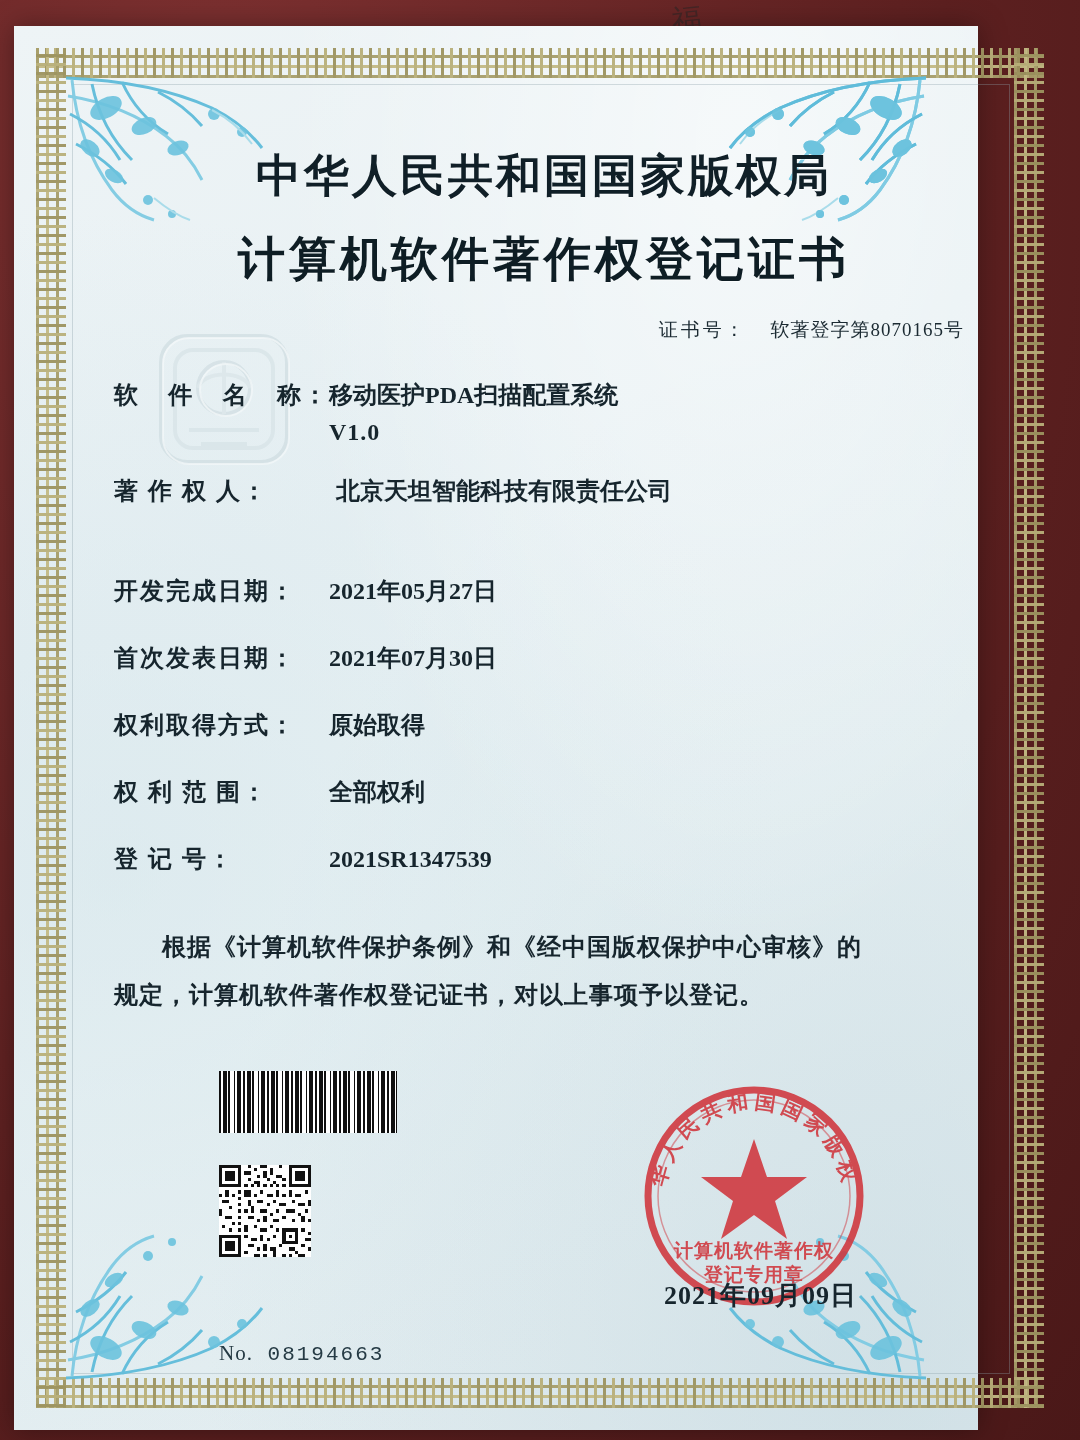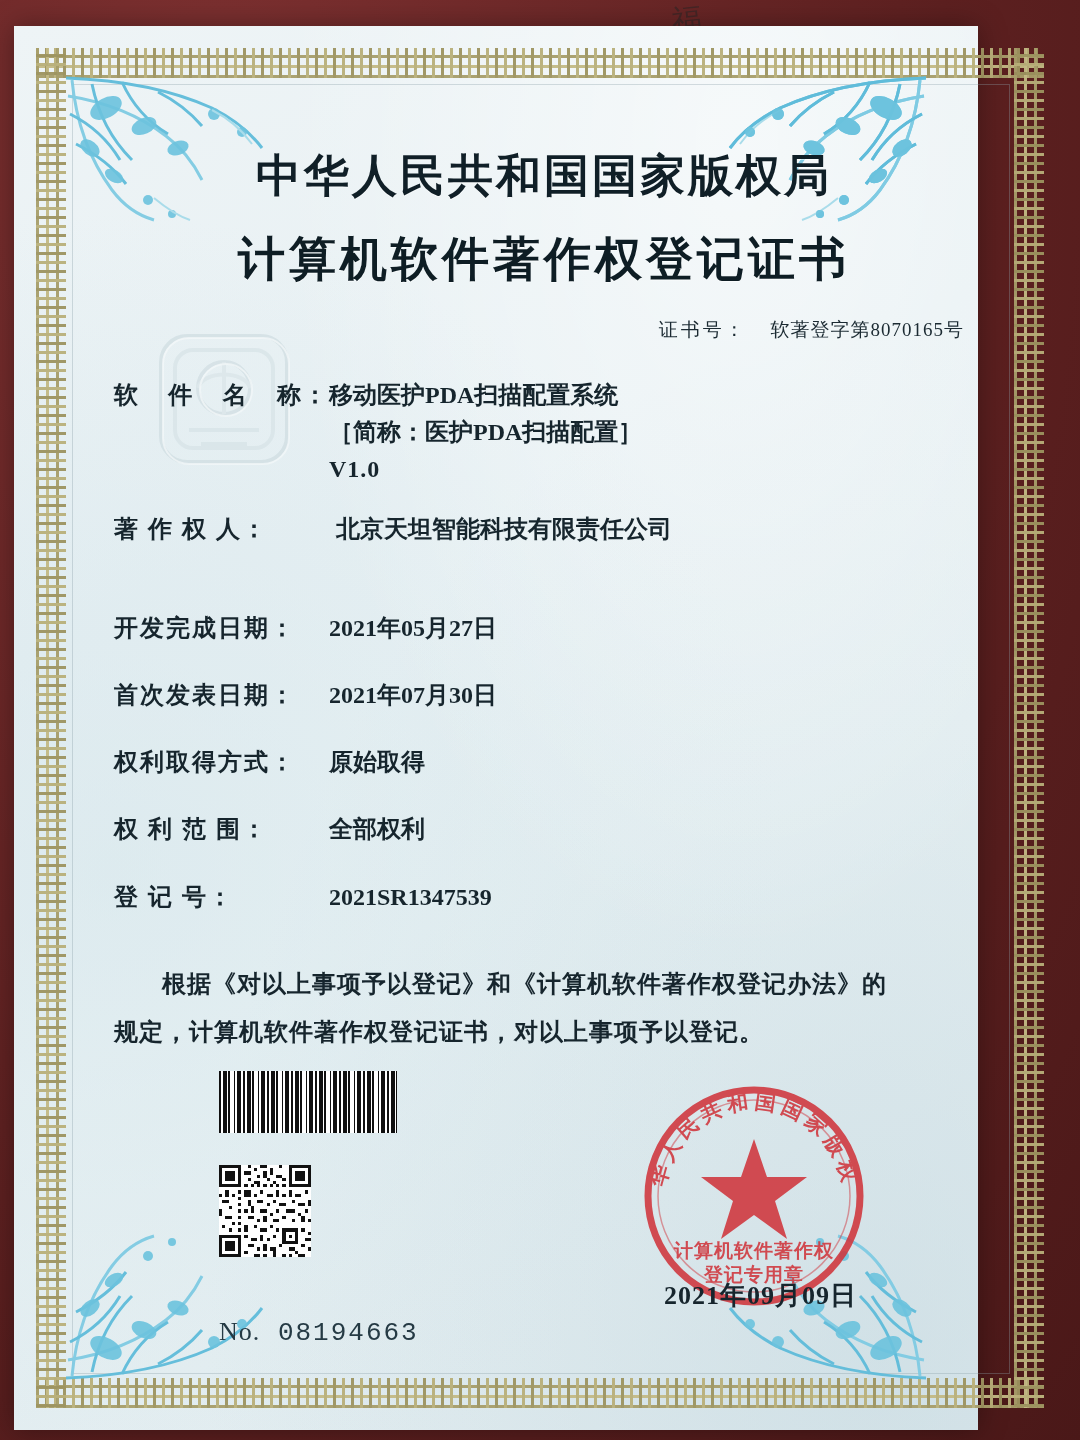--- a/index.html
+++ b/index.html
@@ -225,22 +225,22 @@
         #101010 18px, #101010 22px,
         #ffffff 22px, #ffffff 24px);
   }
   #qr {
     margin-top: 32px;
     width: 92px;
     height: 92px;
     background-color: #fff;
   }
   #serial {
-    margin-top: 56px;
-    font-size: 26px;
+    margin-top: 80px;
+    font-size: 21px;
     letter-spacing: 2px;
     color: #253a44;
     font-family: "Liberation Mono", monospace;
   }
   #serial .no { font-family: "Liberation Serif", serif; letter-spacing: 1px; }
 
   
   #seal {
     position: absolute;
     left: 625px;
@@ -413,21 +413,20 @@
 
       <div class="field" id="sw-name">
         <div class="label spread">
           <span>软</span>
           <span>件</span>
           <span>名</span>
           <span>称：</span>
         </div>
         <div class="value">
           <span class="line">移动医护PDA扫描配置系统</span>
-          <span class="line">［简称：医护PDA扫描配置］</span>
           <span class="line mono-ver">V1.0</span>
         </div>
       </div>
 
       <div class="field" id="owner">
         <div class="label">著 作 权 人：</div>
         <div class="value">北京天坦智能科技有限责任公司</div>
       </div>
 
       <div id="dates">
@@ -447,21 +446,21 @@
           <div class="label">权 利 范 围：</div>
           <div class="value">全部权利</div>
         </div>
         <div class="field">
           <div class="label">登 记 号：</div>
           <div class="value">2021SR1347539</div>
         </div>
       </div>
 
       <div id="statement">
-        <div class="p1">根据《对以上事项予以登记》和《计算机软件著作权登记办法》的</div>
+        <div class="p1">根据《计算机软件保护条例》和《经中国版权保护中心审核》的</div>
         <div class="p2">规定，计算机软件著作权登记证书，对以上事项予以登记。</div>
       </div>
     </div>
 
     <div id="codes">
       <div id="barcode"></div>
       <svg id="qr" viewBox="0 0 29 29" shape-rendering="crispEdges">
         <rect width="29" height="29" fill="#ffffff"></rect>
         <g fill="#111111">
 

